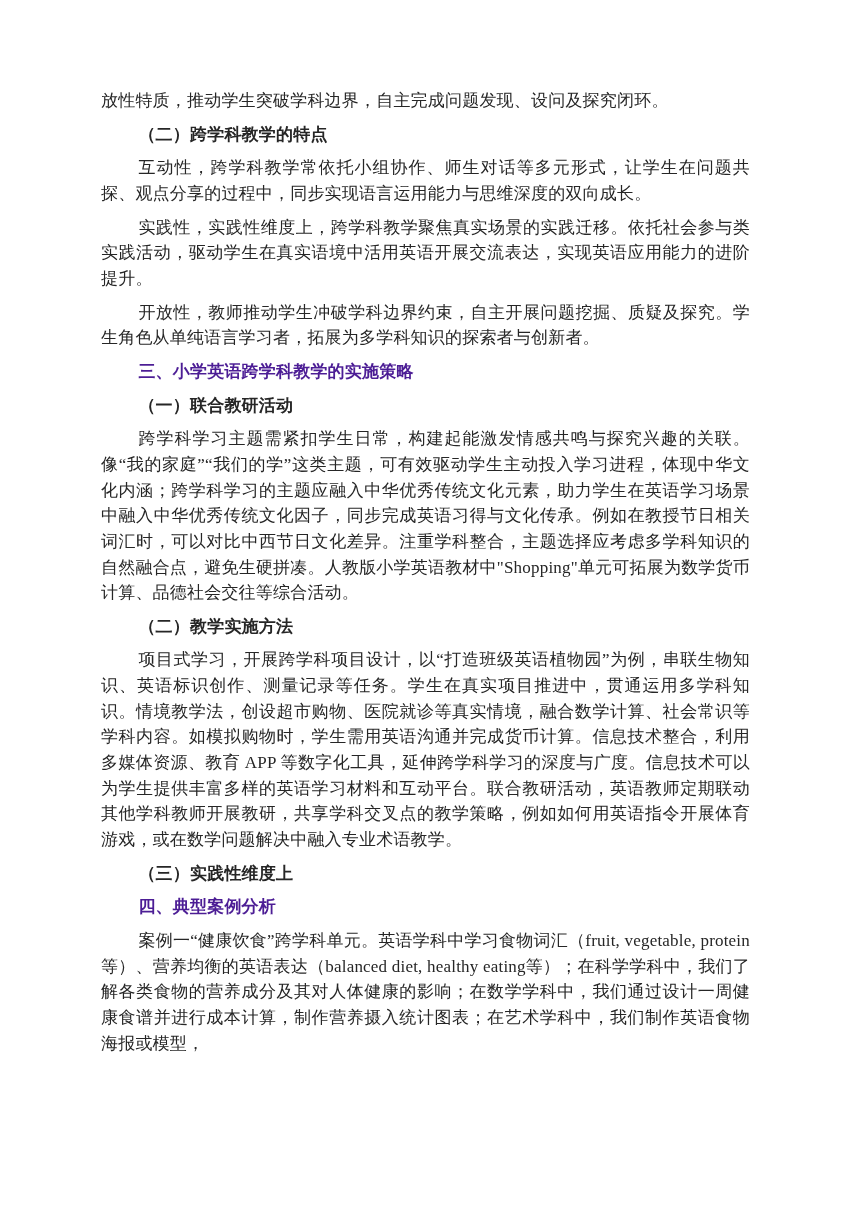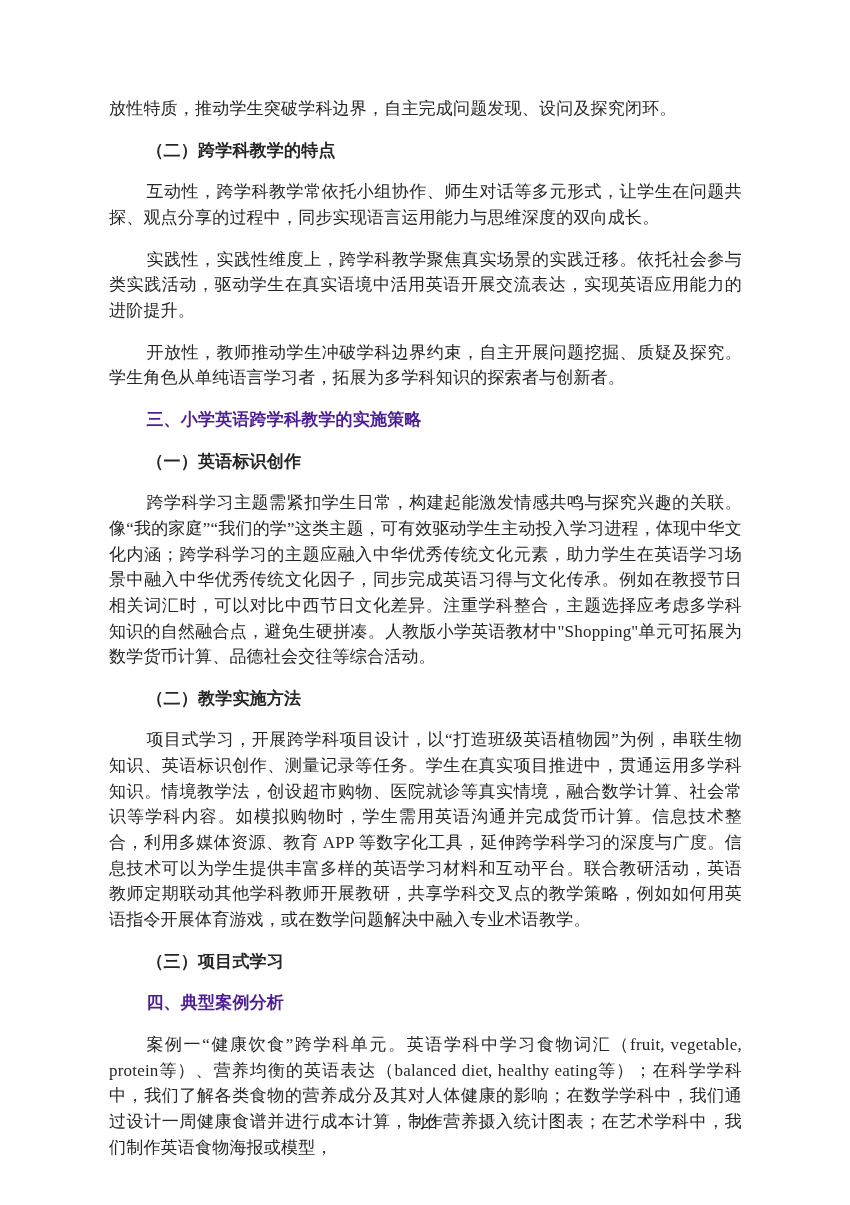--- a/index.html
+++ b/index.html
@@ -18,21 +18,21 @@
     color: #262626;
     overflow: hidden;
   }
   .content {
     position: absolute;
     top: 80px;
     left: 93px;
     width: 665px;
   }
   .content p {
-    margin: 16px;
+    margin: 8px;
     font-size: 17px;
     line-height: 25.65px;
     text-align: justify;
     text-justify: inter-ideograph;
     letter-spacing: 0.2px;
     word-break: break-word;
   }
   p.cont {
     text-indent: 0;
   }
@@ -64,22 +64,21 @@
 <body>
 
 <div class="page">
   <div class="content">
     <p class="cont">放性特质，推动学生突破学科边界，自主完成问题发现、设问及探究闭环。</p>
     <p class="sub">（二）跨学科教学的特点</p>
     <p class="body">互动性，跨学科教学常依托小组协作、师生对话等多元形式，让学生在问题共探、观点分享的过程中，同步实现语言运用能力与思维深度的双向成长。</p>
     <p class="body">实践性，实践性维度上，跨学科教学聚焦真实场景的实践迁移。依托社会参与类实践活动，驱动学生在真实语境中活用英语开展交流表达，实现英语应用能力的进阶提升。</p>
     <p class="body">开放性，教师推动学生冲破学科边界约束，自主开展问题挖掘、质疑及探究。学生角色从单纯语言学习者，拓展为多学科知识的探索者与创新者。</p>
     <p class="head">三、小学英语跨学科教学的实施策略</p>
-    <p class="sub">（一）英语标识创作</p>
+    <p class="sub">（一）联合教研活动</p>
     <p class="body">跨学科学习主题需紧扣学生日常，构建起能激发情感共鸣与探究兴趣的关联。像“我的家庭”“我们的学”这类主题，可有效驱动学生主动投入学习进程，体现中华文化内涵；跨学科学习的主题应融入中华优秀传统文化元素，助力学生在英语学习场景中融入中华优秀传统文化因子，同步完成英语习得与文化传承。例如在教授节日相关词汇时，可以对比中西节日文化差异。注重学科整合，主题选择应考虑多学科知识的自然融合点，避免生硬拼凑。人教版小学英语教材中"Shopping"单元可拓展为数学货币计算、品德社会交往等综合活动。</p>
     <p class="sub">（二）教学实施方法</p>
     <p class="body">项目式学习，开展跨学科项目设计，以“打造班级英语植物园”为例，串联生物知识、英语标识创作、测量记录等任务。学生在真实项目推进中，贯通运用多学科知识。情境教学法，创设超市购物、医院就诊等真实情境，融合数学计算、社会常识等学科内容。如模拟购物时，学生需用英语沟通并完成货币计算。信息技术整合，利用多媒体资源、教育 APP 等数字化工具，延伸跨学科学习的深度与广度。信息技术可以为学生提供丰富多样的英语学习材料和互动平台。联合教研活动，英语教师定期联动其他学科教师开展教研，共享学科交叉点的教学策略，例如如何用英语指令开展体育游戏，或在数学问题解决中融入专业术语教学。</p>
-    <p class="sub">（三）项目式学习</p>
+    <p class="sub">（三）实践性维度上</p>
     <p class="head">四、典型案例分析</p>
     <p class="body">案例一“健康饮食”跨学科单元。英语学科中学习食物词汇（fruit, vegetable, protein等）、营养均衡的英语表达（balanced diet, healthy eating等）；在科学学科中，我们了解各类食物的营养成分及其对人体健康的影响；在数学学科中，我们通过设计一周健康食谱并进行成本计算，制作营养摄入统计图表；在艺术学科中，我们制作英语食物海报或模型，</p>
   </div>
-  <div class="footer">722</div>
 </div>
 
 </body></html>

